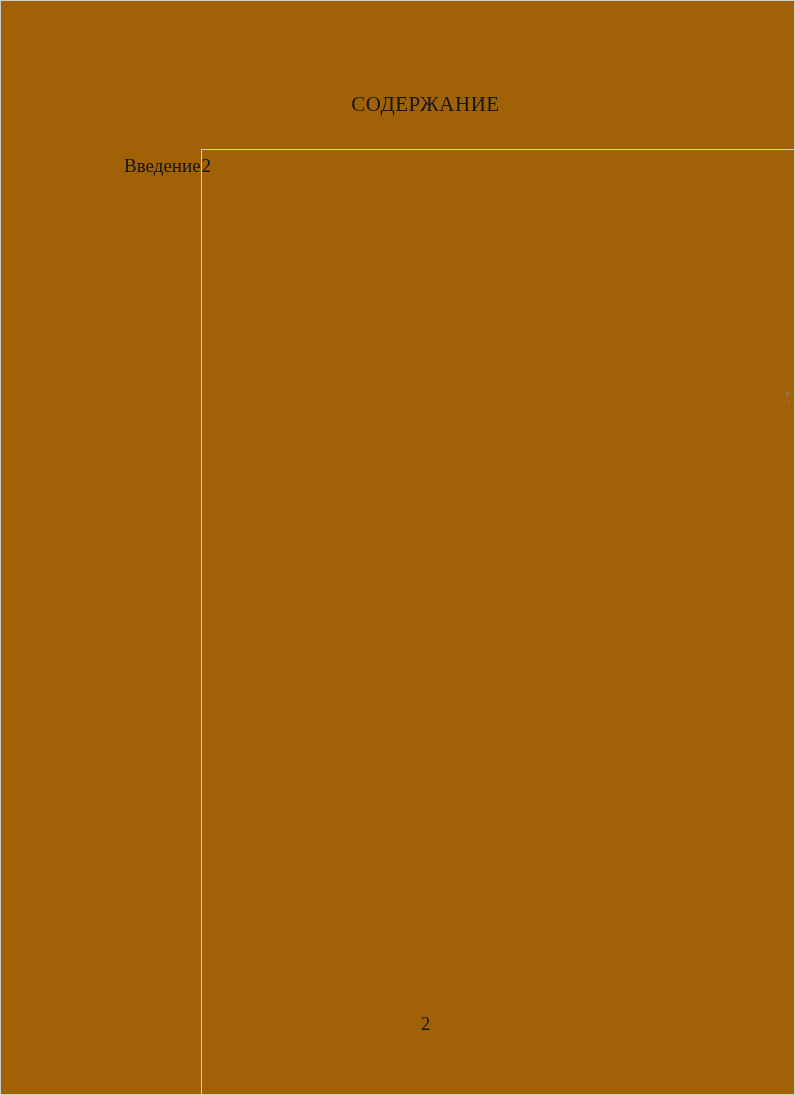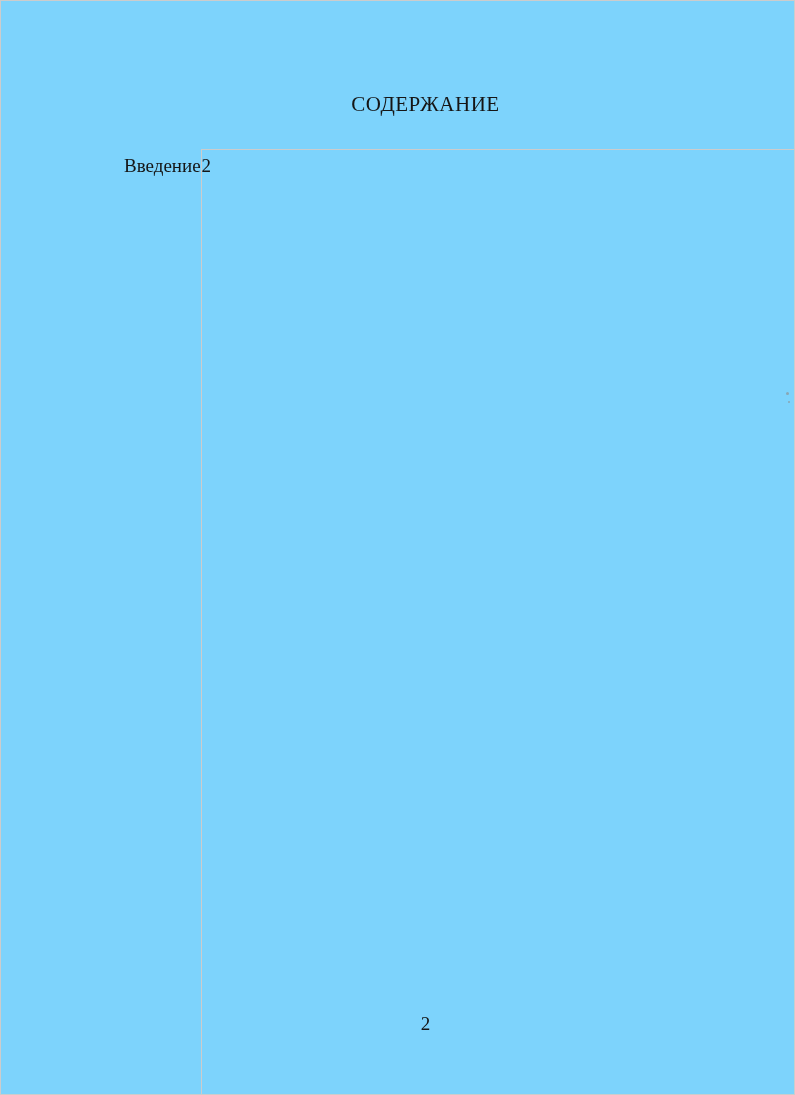--- a/index.html
+++ b/index.html
@@ -4,21 +4,21 @@
 <style>
   html, body {
     margin: 0;
     padding: 0;
     background: #ffffff;
   }
   .page {
     position: relative;
     width: 795px;
     height: 1095px;
-    background: #7dd3fc;
+    background: #a16207;
     border: 1px solid #cccccc;
     box-sizing: border-box;
     overflow: hidden;
     font-family: "Liberation Serif", "DejaVu Serif", serif;
     color: #151515;
   }
   .title {
     margin-top: 90px;
     font-size: 21px;
     line-height: 26px;

